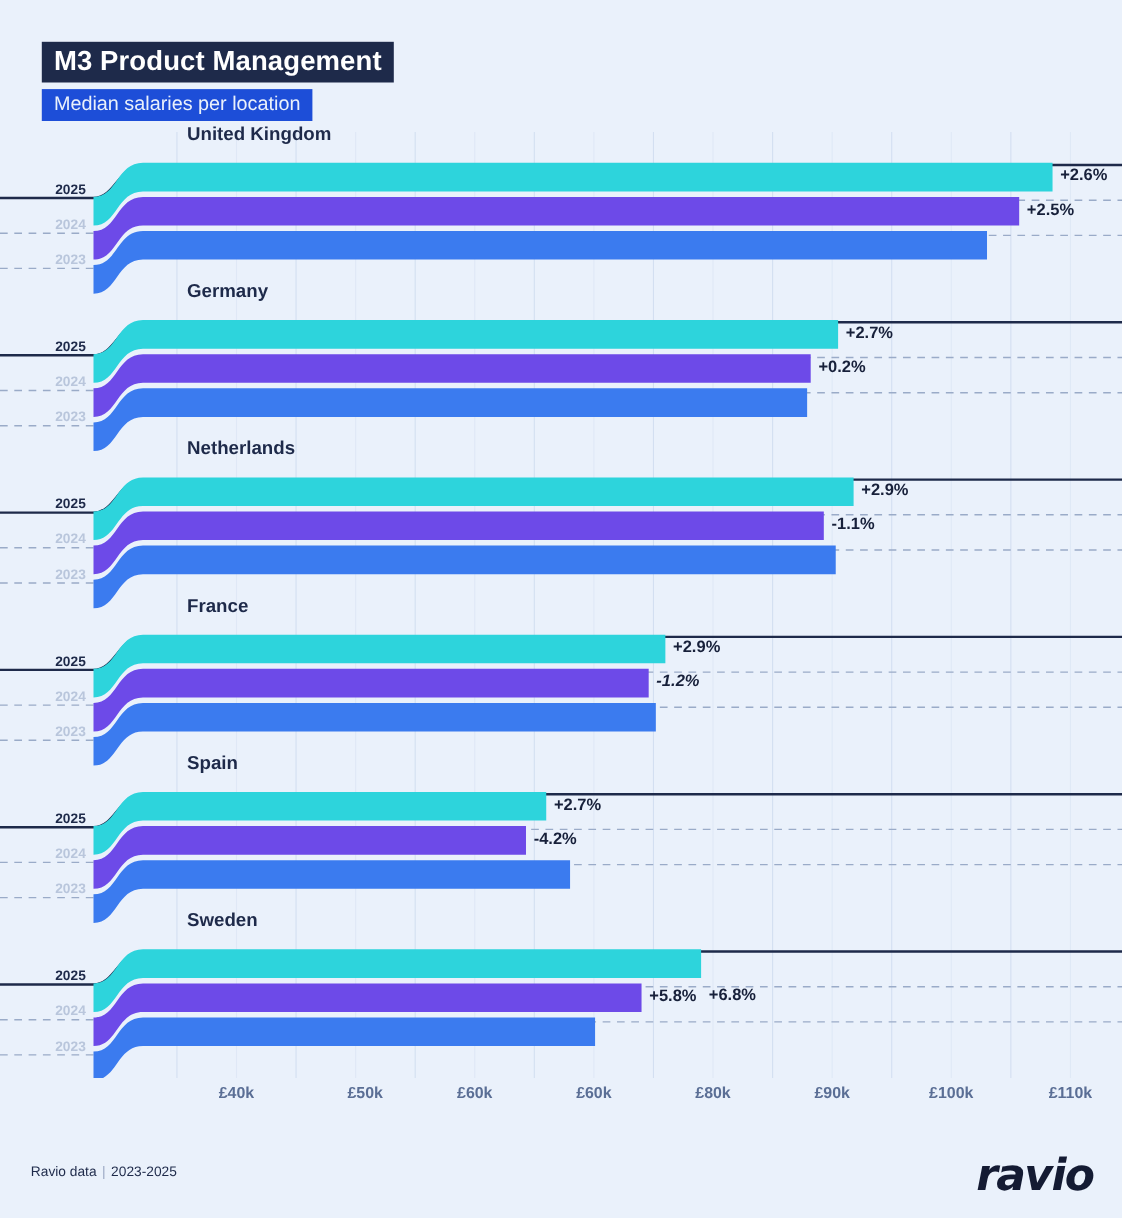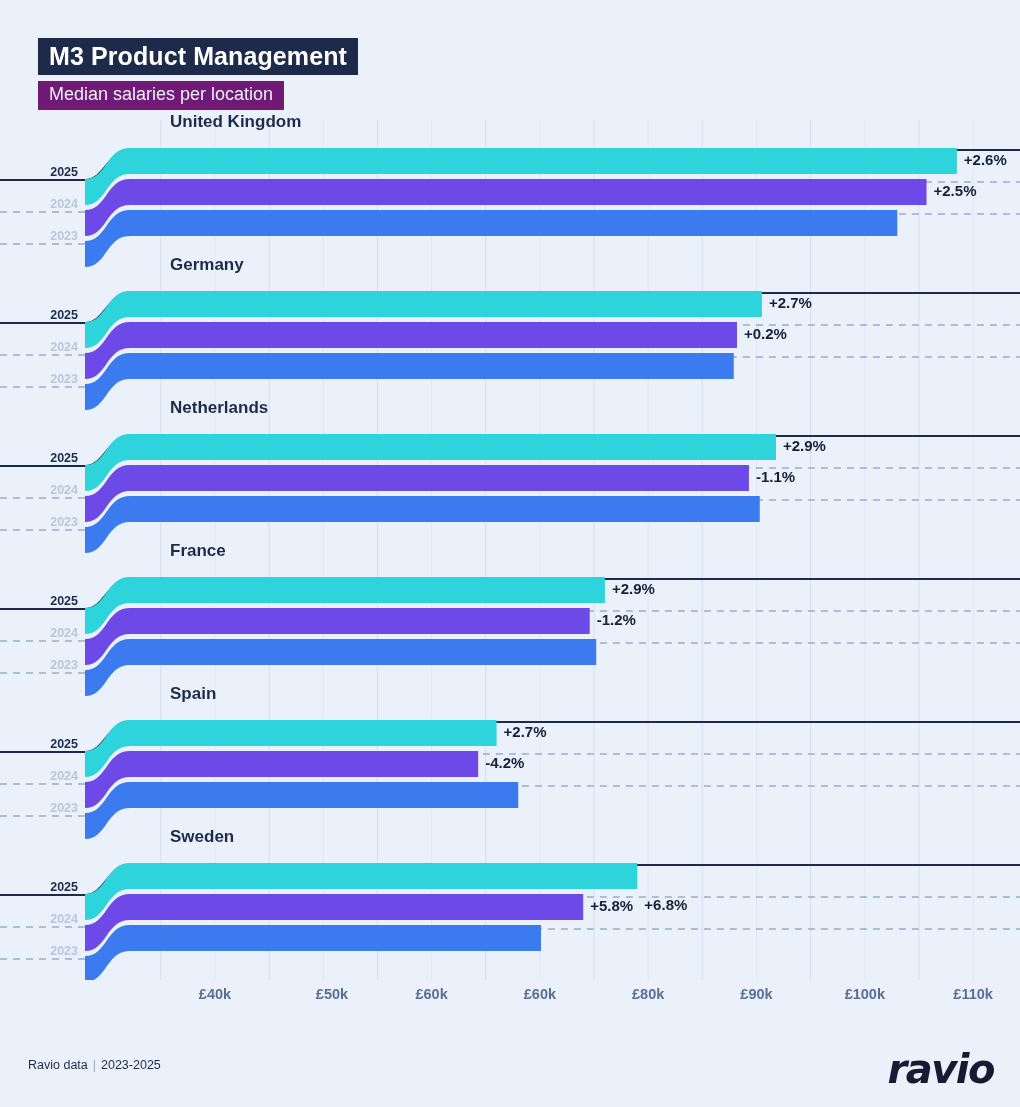--- a/index.html
+++ b/index.html
@@ -22,21 +22,21 @@
     font-size:25px;
     font-weight:bold;
     letter-spacing:.1px;
     padding:5px 11px 6px 11px;
     line-height:1.05;
     white-space:nowrap;
     text-align:right;
   }
   .subtitle-badge{
     display:inline-block;
-    background:#701a75;
+    background:#1d4ed8;
     color:#EAF1FB;
     font-size:18px;
     font-weight:normal;
     padding:4px 11px 5px 11px;
     line-height:1.1;
     margin-top:6px;
     white-space:nowrap;
   }
 
   
@@ -178,21 +178,21 @@
         <div class="yearlab cur" style="left: 18px; top: 188px;">2025</div>
         <div class="yearlab old" style="left: 18px; top: 220px;">2024</div>
         <div class="yearlab old" style="left: 18px; top: 252px;">2023</div>
         <div class="barlabel" style="left: 782.994px; top: 317px;">+2.9%</div>
         <div class="barlabel" style="left: 755.919px; top: 348px;">-1.1%</div>
         <div class="country-name" style="left: 170px; top: 278px;">Netherlands</div>
         <div class="yearlab cur" style="left: 18px; top: 331px;">2025</div>
         <div class="yearlab old" style="left: 18px; top: 363px;">2024</div>
         <div class="yearlab old" style="left: 18px; top: 395px;">2023</div>
         <div class="barlabel" style="left: 611.88px; top: 460px;">+2.9%</div>
-        <div class="barlabel" style="left: 596.718px; top: 491px;">-1.2%</div>
+        <div class="barlabel" style="left: 596.718px; top: 491px; font-style: italic;">-1.2%</div>
         <div class="country-name" style="left: 170px; top: 421px;">France</div>
         <div class="yearlab cur" style="left: 18px; top: 474px;">2025</div>
         <div class="yearlab old" style="left: 18px; top: 506px;">2024</div>
         <div class="yearlab old" style="left: 18px; top: 538px;">2023</div>
         <div class="barlabel" style="left: 503.58px; top: 603px;">+2.7%</div>
         <div class="barlabel" style="left: 485.169px; top: 634px;">-4.2%</div>
         <div class="country-name" style="left: 170px; top: 564px;">Spain</div>
         <div class="yearlab cur" style="left: 18px; top: 617px;">2025</div>
         <div class="yearlab old" style="left: 18px; top: 649px;">2024</div>
         <div class="yearlab old" style="left: 18px; top: 681px;">2023</div>

